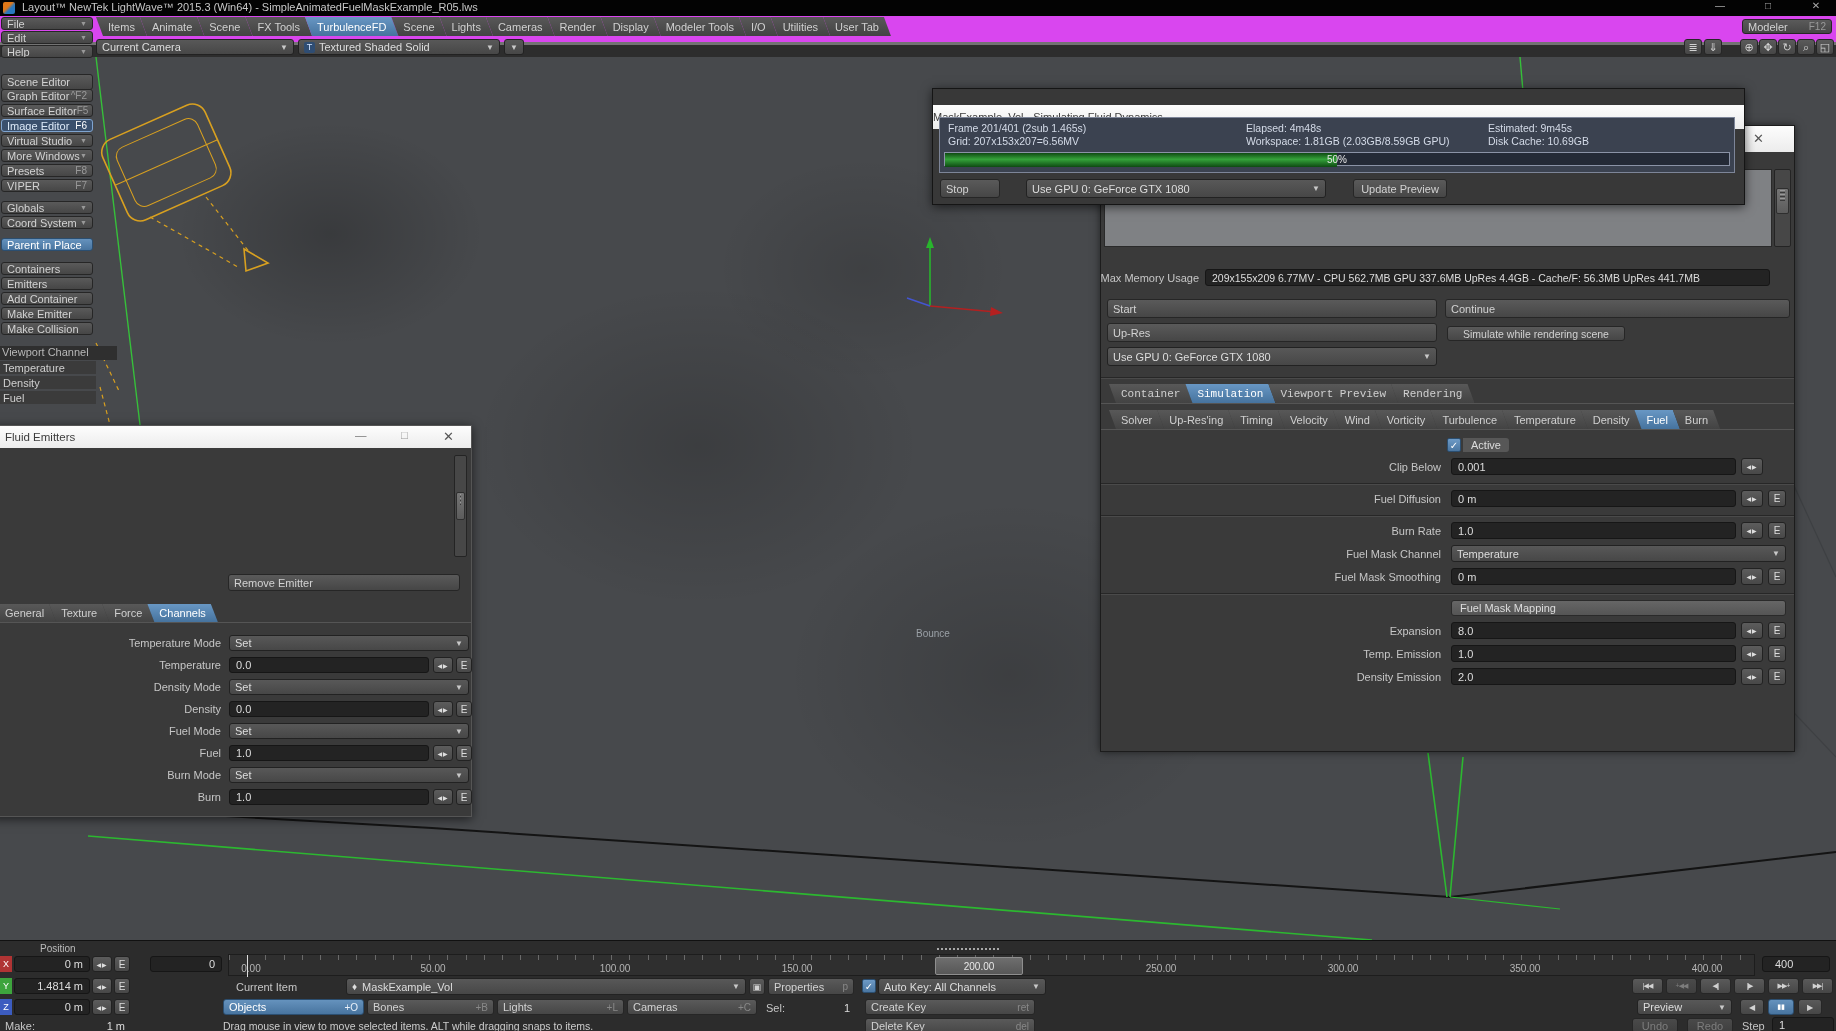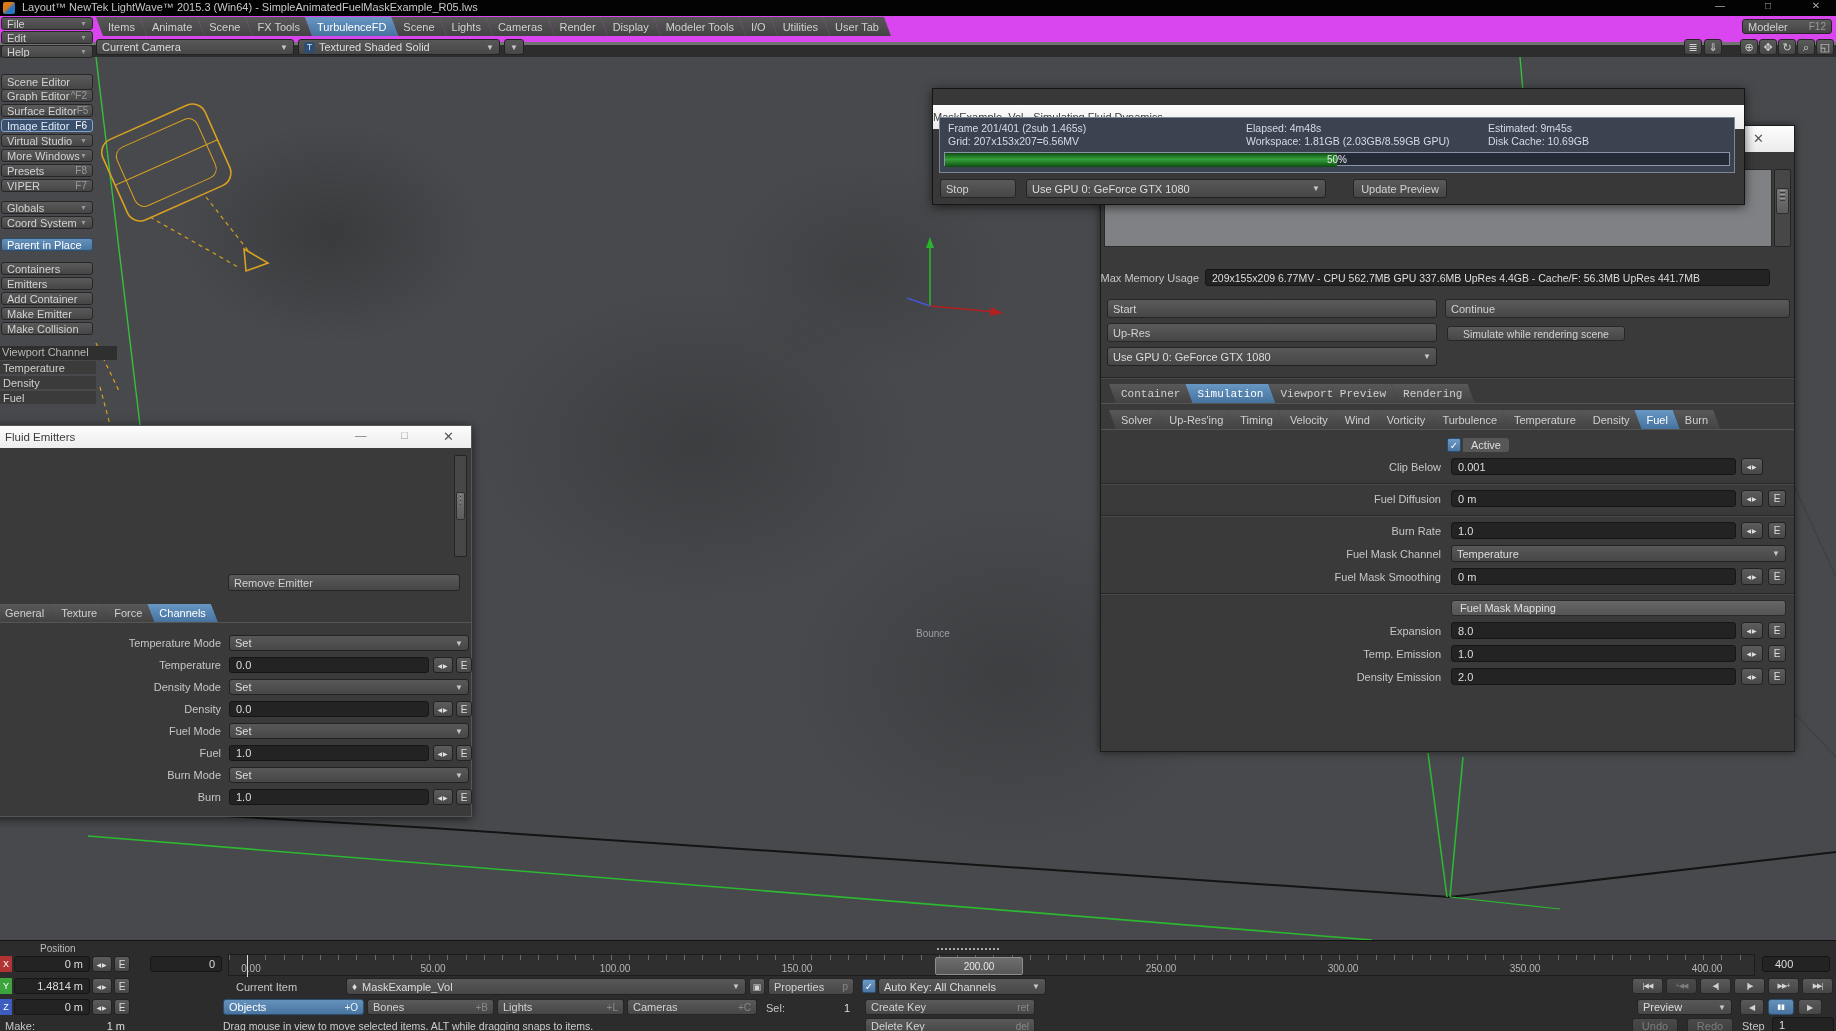--- a/index.html
+++ b/index.html
@@ -422,21 +422,21 @@
       <span class="abs" style="left:8px;top:17px;">Grid: 207x153x207=6.56MV</span>
       <span class="abs" style="left:306px;top:4px;">Elapsed: 4m48s</span>
       <span class="abs" style="left:306px;top:17px;">Workspace: 1.81GB (2.03GB/8.59GB GPU)</span>
       <span class="abs" style="left:548px;top:4px;">Estimated: 9m45s</span>
       <span class="abs" style="left:548px;top:17px;">Disk Cache: 10.69GB</span>
       <div class="abs" style="left:4px;top:34px;width:786px;height:14px;background:#242a36;border:1px solid #8b93a6;">
         <div class="abs" style="left:0;top:0;width:50%;height:14px;background:linear-gradient(#0e4a12,#35a33b 45%,#0e4a12);"></div>
         <div class="abs" style="left:0;top:1px;width:100%;text-align:center;color:#e6e6e6;font-size:10px;">50%</div>
       </div>
     </div>
-    <div class="btn abs" style="left:7px;top:90px;width:76px;height:19px;">
+    <div class="btn abs" style="left:7px;top:90px;width:60px;height:19px;">
         <span>Stop</span>
       </div>
     <div class="dd abs" style="left:93px;top:90px;width:300px;height:19px;">
         <span>Use GPU 0: GeForce GTX 1080</span>
         <span class="arr">▼</span>
       </div>
     <div class="btn abs" style="left:420px;top:90px;width:94px;height:19px;justify-content:center;">
         <span>Update Preview</span>
       </div>
   </div>

